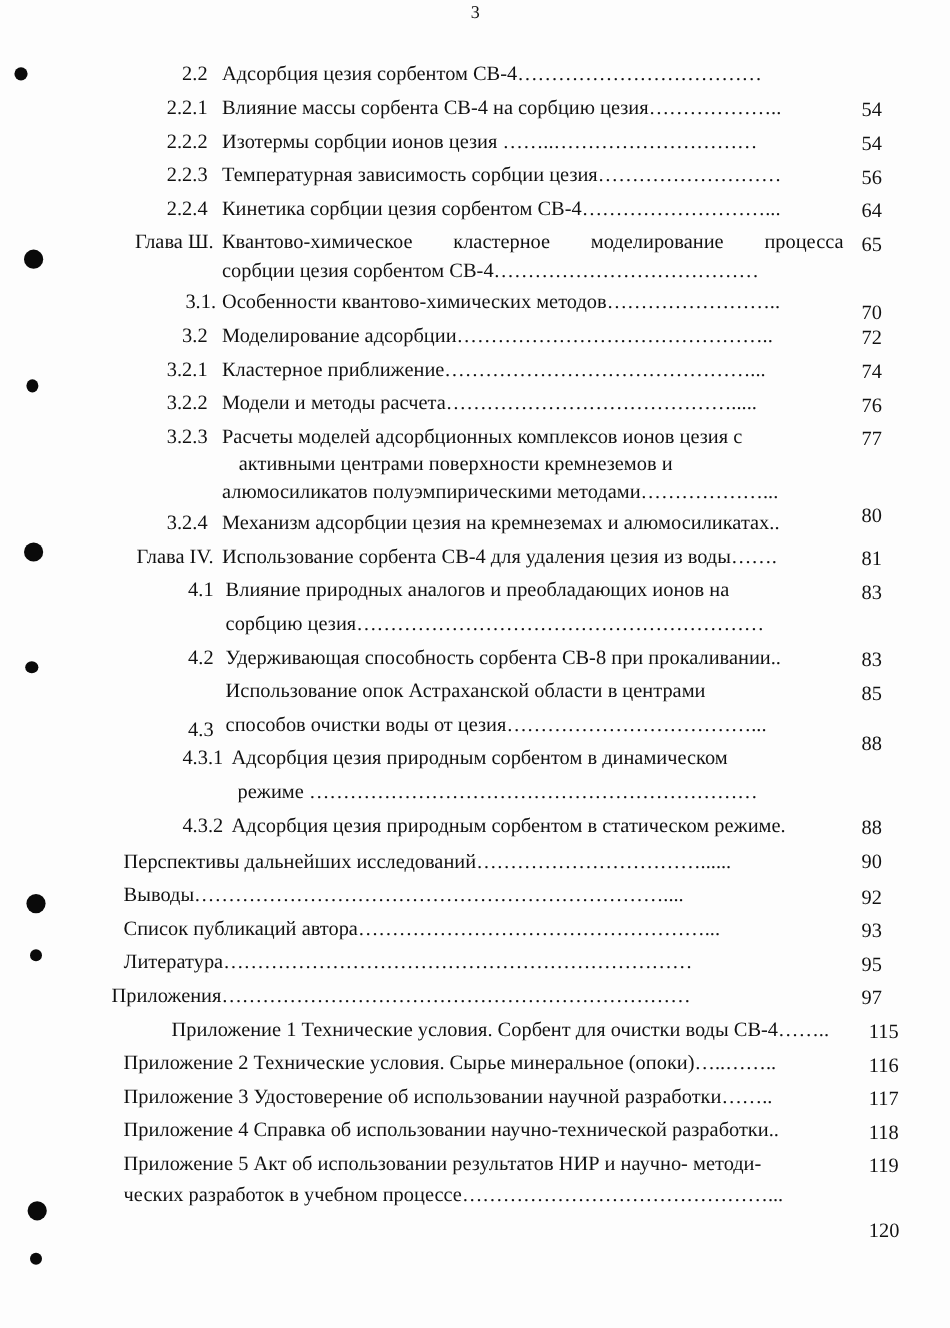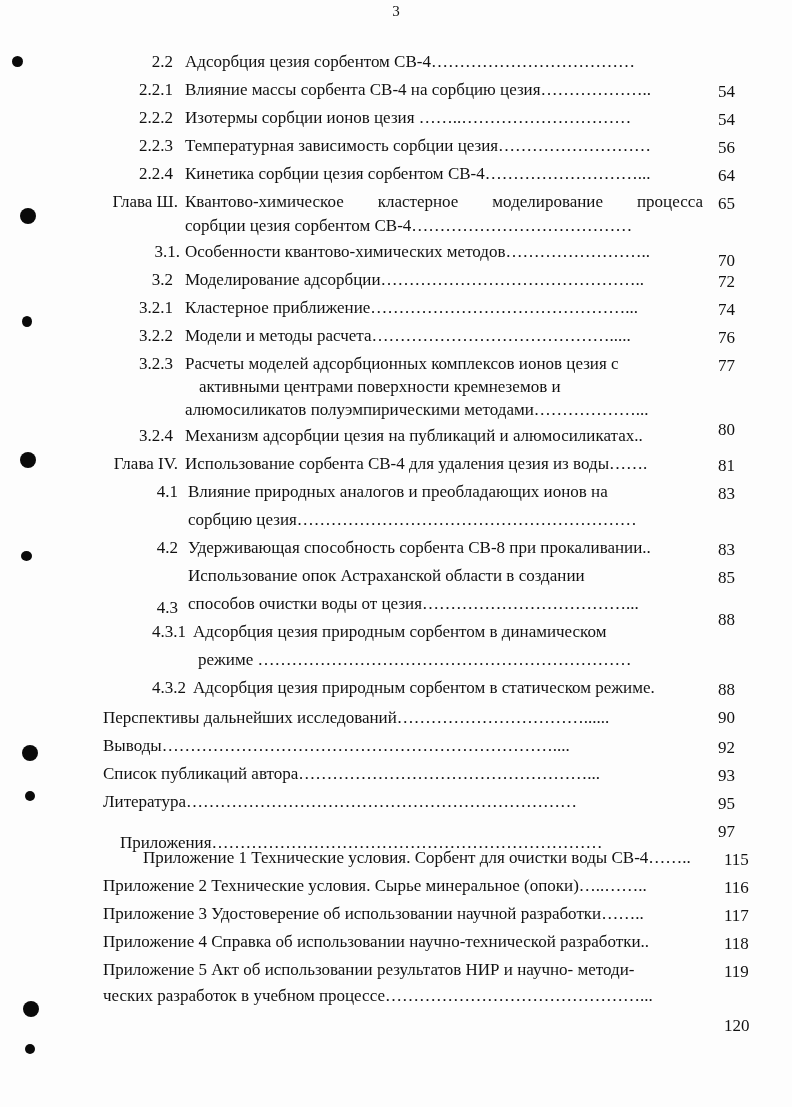--- a/index.html
+++ b/index.html
@@ -96,21 +96,21 @@
   <div class="row" style="top:375px;">
     <span class="title" style="left:199px;width:520px;">активными центрами поверхности кремнеземов и</span>
   </div>
   <div class="row" style="top:398px;">
     <span class="title" style="left:185px;width:520px;">алюмосиликатов полуэмпирическими методами………………...</span>
     <span class="pg" style="top:-10px;">80</span>
   </div>
 
   <div class="row" style="top:424px;">
     <span class="num" style="right:619px;">3.2.4</span>
-    <span class="title" style="left:185px;width:520px;">Механизм адсорбции цезия на публикаций и алюмосиликатах..</span>
+    <span class="title" style="left:185px;width:520px;">Механизм адсорбции цезия на кремнеземах и алюмосиликатах..</span>
     <span class="pg">81</span>
   </div>
 
   <div class="row" style="top:452px;">
     <span class="num" style="right:614px;">Глава IV.</span>
     <span class="title" style="left:185px;width:520px;">Использование сорбента СВ-4 для удаления цезия из воды…….</span>
     <span class="pg">83</span>
   </div>
 
   <div class="row" style="top:480px;">
@@ -123,21 +123,21 @@
   </div>
 
   <div class="row" style="top:536px;">
     <span class="num" style="right:614px;">4.2</span>
     <span class="title" style="left:188px;width:518px;">Удерживающая способность сорбента СВ-8 при прокаливании..</span>
     <span class="pg">85</span>
   </div>
 
   <div class="row" style="top:564px;">
     <span class="num" style="right:614px;margin-top:32px;">4.3</span>
-    <span class="title" style="left:188px;width:518px;">Использование опок Астраханской области в создании</span>
+    <span class="title" style="left:188px;width:518px;">Использование опок Астраханской области в центрами</span>
   </div>
   <div class="row" style="top:592px;">
     <span class="title" style="left:188px;width:518px;">способов очистки воды от цезия………………………………...</span>
     <span class="pg" style="top:-14px;">88</span>
   </div>
 
   <div class="row" style="top:620px;">
     <span class="num" style="right:606px;">4.3.1</span>
     <span class="title" style="left:193px;width:513px;">Адсорбция цезия природным сорбентом в динамическом</span>
   </div>
@@ -162,21 +162,21 @@
   </div>
   <div class="row" style="top:762px;">
     <span class="title" style="left:103px;width:602px;">Список публикаций автора……………………………………………...</span>
     <span class="pg">95</span>
   </div>
   <div class="row" style="top:790px;">
     <span class="title" style="left:103px;width:602px;">Литература……………………………………………………………</span>
     <span class="pg">97</span>
   </div>
   <div class="row" style="top:818px;">
-    <span class="title" style="left:120px;width:610px;margin-top:13px;">Приложения……………………………………………………………</span>
+    <span class="title" style="left:93px;width:610px;">Приложения……………………………………………………………</span>
     <span class="pg" style="left:724px;">115</span>
   </div>
   <div class="row" style="top:846px;">
     <span class="title" style="left:103px;width:614px;margin-left:40px;">Приложение 1 Технические условия. Сорбент для очистки воды СВ-4……..</span>
     <span class="pg" style="left:724px;">116</span>
   </div>
   <div class="row" style="top:874px;">
     <span class="title" style="left:103px;width:614px;">Приложение 2 Технические условия. Сырье минеральное (опоки)…..……..</span>
     <span class="pg" style="left:724px;">117</span>
   </div>

